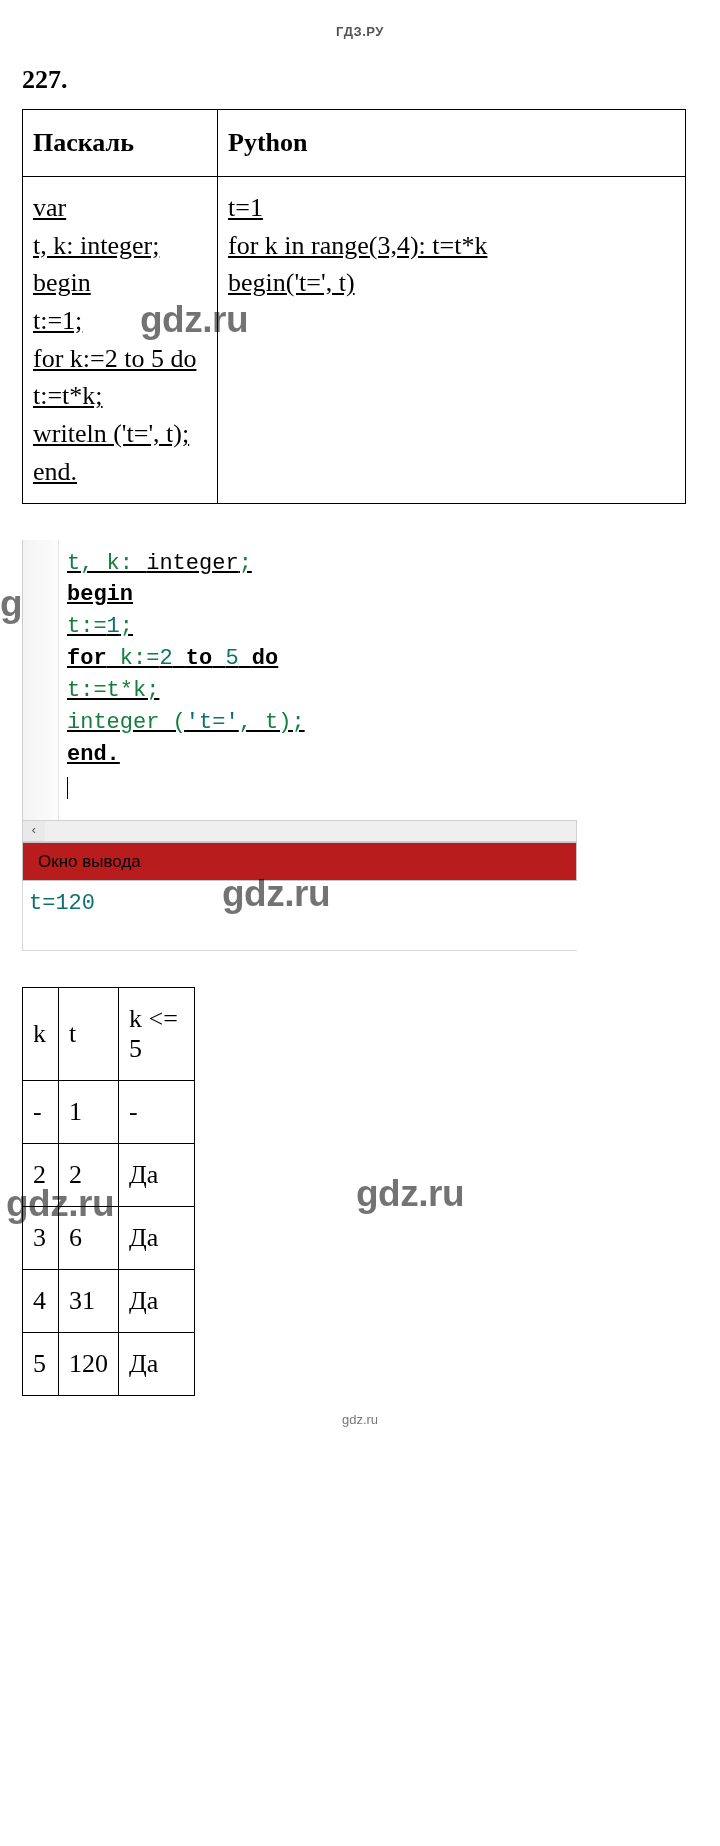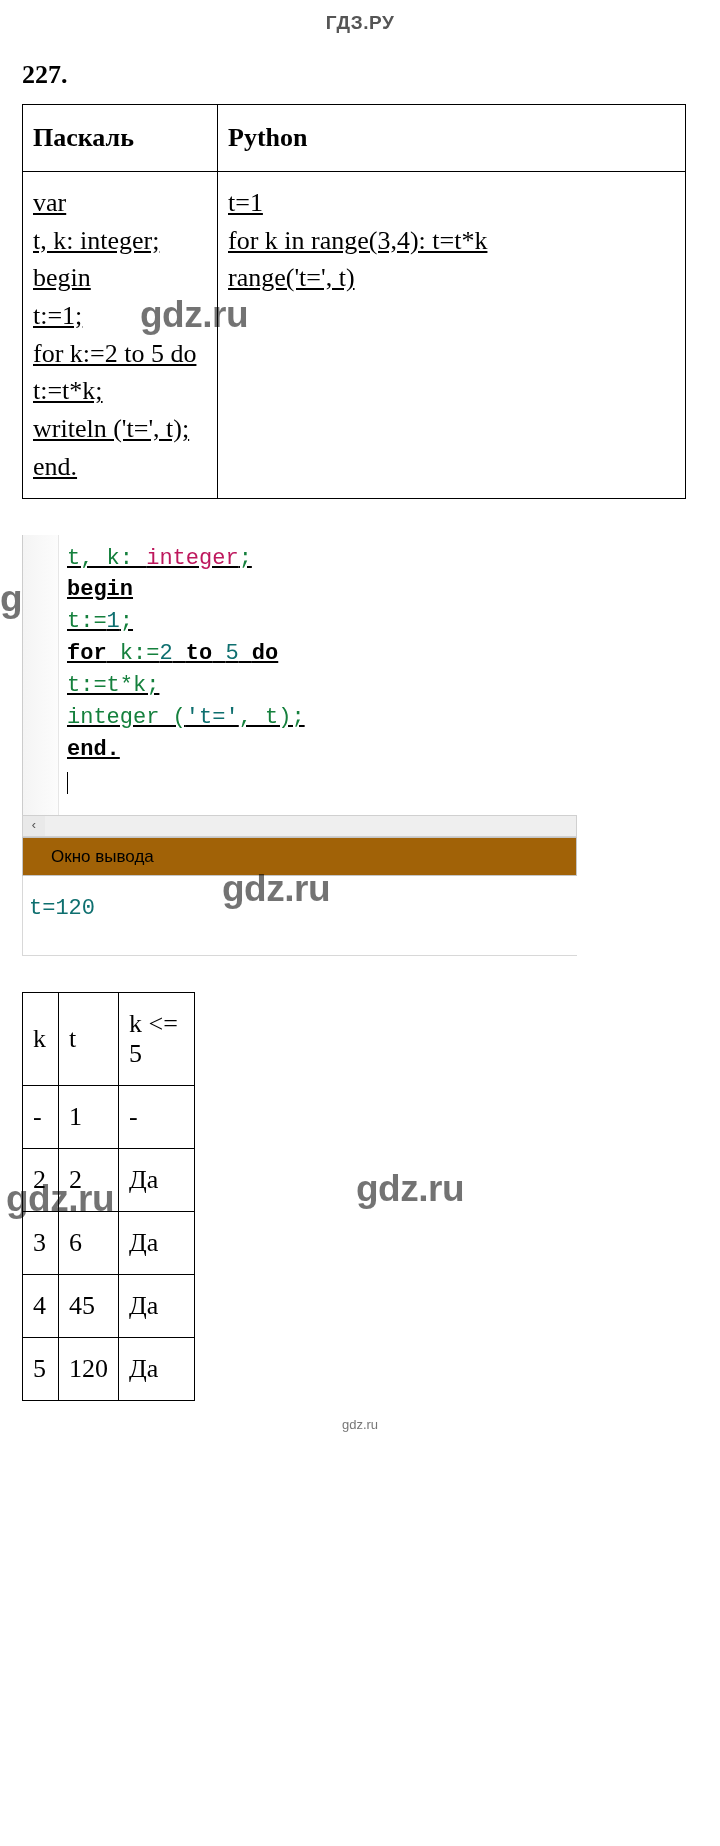--- a/index.html
+++ b/index.html
@@ -7,25 +7,25 @@
       margin: 0;
       padding: 0;
       background: #ffffff;
       font-family: 'Times New Roman', serif;
       width: 720px;
       position: relative;
     }
     .page-header {
       text-align: center;
       font-family: Arial, sans-serif;
-      font-size: 19px;
+      font-size: 13px;
       font-weight: bold;
       color: #555;
       text-transform: uppercase;
-      padding: 12px 0 6px 0;
+      padding: 24px 0 6px 0;
       letter-spacing: 0.5px;
     }
     .content {
       padding: 0 22px;
       position: relative;
     }
     .exercise-number {
       font-weight: bold;
       font-size: 26px;
       margin: 20px 0 14px 0;
@@ -80,21 +80,21 @@
       position: absolute;
       left: 0; top: 0; bottom: 0;
       width: 36px;
       background: linear-gradient(to right, #f4f4f4, #fcfcfc);
       border-right: 1px solid #e6e6e6;
     }
     .editor-code .lines {
       margin-left: 44px;
     }
     .kw { font-weight: bold; color: #000; }
-    .ty { color: #be185d; }
+    .ty { color: #000000; }
     .num { color: #0e6f6f; }
     .str { color: #0e6f6f; }
     .txt { color: #15803d; }
     .cursor {
       display: inline-block;
       width: 1px; height: 22px;
       background: #000;
       vertical-align: text-bottom;
     }
     .editor-scrollbar {
@@ -107,28 +107,28 @@
     .editor-scrollbar .arrow {
       width: 22px; height: 20px;
       display:flex; align-items:center; justify-content:center;
       background: #e9e9e9;
       color:#555;
       font-size: 13px;
     }
     .output-title {
       font-family: Arial, sans-serif;
       font-size: 17px;
-      background: #a16207;
-      padding: 6px 28px;
+      background: #b91c1c;
+      padding: 6px 15px;
       border: 1px solid #c5c5c5;
     }
     .output-body {
       font-family: 'Consolas', 'Courier New', monospace;
       font-size: 22px;
-      padding: 16px 0 30px 6px;
+      padding: 6px 0 30px 6px;
       border-left: 1px solid #d8d8d8;
       border-bottom: 1px solid #d8d8d8;
       color: #0e6f6f;
     }
 
     .trace-table {
       margin-top: 36px;
       border-collapse: collapse;
       font-size: 26px;
     }
@@ -172,21 +172,21 @@
         <div class="code-line">begin</div>
         <div class="code-line">t:=1;</div>
         <div class="code-line">for k:=2 to 5 do</div>
         <div class="code-line">t:=t*k;</div>
         <div class="code-line">writeln ('t=', t);</div>
         <div class="code-line">end.</div>
       </td>
       <td class="code-block-cell code-block-cell-python">
         <div class="code-line">t=1</div>
         <div class="code-line">for k in range(3,4): t=t*k</div>
-        <div class="code-line">range('t=', t)</div>
+        <div class="code-line">begin('t=', t)</div>
       </td>
     </tr>
   </tbody>
     </table>
 
   <div class="watermark" style="left:140px; top:234px;">gdz.ru</div>
   <div class="watermark" style="left:0px; top:518px;">gdz.ru</div>
   <div class="watermark" style="left:356px; top:518px;">gdz.ru</div>
 
   <div class="editor-panel">
@@ -229,21 +229,21 @@
       <td class="c2">2</td>
       <td class="c3">Да</td>
     </tr>
     <tr>
       <td class="c1">3</td>
       <td class="c2">6</td>
       <td class="c3">Да</td>
     </tr>
     <tr>
       <td class="c1">4</td>
-      <td class="c2">45</td>
+      <td class="c2">31</td>
       <td class="c3">Да</td>
     </tr>
     <tr>
       <td class="c1">5</td>
       <td class="c2">120</td>
       <td class="c3">Да</td>
     </tr>
   </tbody>
     </table>
 

